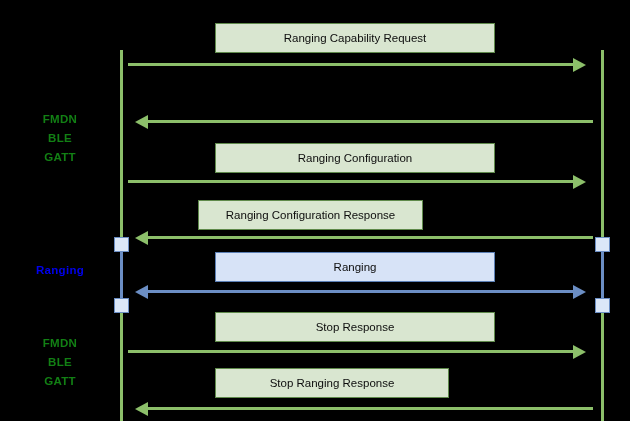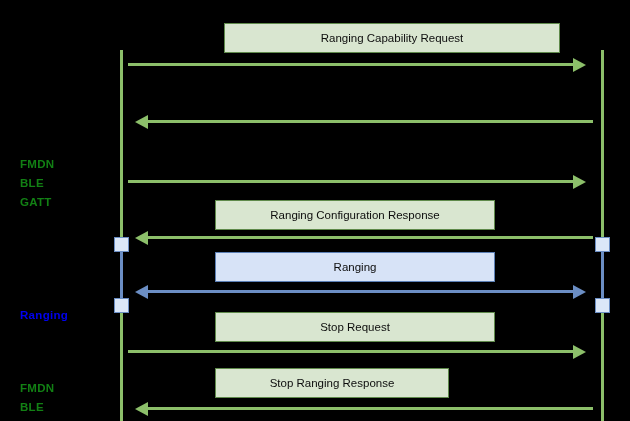--- a/index.html
+++ b/index.html
@@ -18,24 +18,23 @@
   .lifeline {
     position: absolute;
     width: 3px;
     background: #8cbf6a;
   }
   .phase-label {
     position: absolute;
     font-weight: bold;
     font-size: 11.5px;
     line-height: 19px;
-    text-align: left;
+    text-align: center;
     white-space: pre-line;
     letter-spacing: 0.3px;
-    margin-top: 45px;
   }
   .phase-label.green { color: #128014; }
   .phase-label.blue  { color: #0000ee; }
 
   .msg-box {
     position: absolute;
     box-sizing: border-box;
     border: 1px solid #5f8a4b;
     background: #d9e6d0;
     color: #0d0d0d;
@@ -105,40 +104,41 @@
   <div class="activation-node" style="left:595px; top:298px;"></div>
 
   <div class="phase-label green" style="left:20px; top:110px; width:80px;">FMDN
 BLE
 GATT</div>
   <div class="phase-label blue" style="left:20px; top:261px; width:80px;">Ranging</div>
   <div class="phase-label green" style="left:20px; top:334px; width:80px;">FMDN
 BLE
 GATT</div>
 
-  <div class="msg-box" style="left:215px; top:23px; width:336px;margin-left:9px;">Ranging Capability Request</div>
+  <div class="msg-box" style="left:215px; top:23px; width:280px;">Ranging Capability Request</div>
   <div class="arrow-line" style="left:128px; top:63px; width:445px;"></div>
   <div class="arrow-head right" style="left:573px; top:57.5px;"></div>
 
   <div class="arrow-line" style="left:148px; top:120px; width:445px;"></div>
   <div class="arrow-head left" style="left:135px; top:114.5px;"></div>
 
+  <div class="msg-box" style="left:215px; top:143px; width:280px;">Ranging Configuration</div>
   <div class="arrow-line" style="left:128px; top:180px; width:445px;"></div>
   <div class="arrow-head right" style="left:573px; top:174.5px;"></div>
 
-  <div class="msg-box" style="left:215px; top:200px; width:280px;">Ranging Configuration Response</div>
+  <div class="msg-box" style="left:198px; top:200px; width:225px;">Ranging Configuration Response</div>
   <div class="arrow-line" style="left:148px; top:236px; width:445px;"></div>
   <div class="arrow-head left" style="left:135px; top:230.5px;"></div>
 
   <div class="msg-box blue" style="left:215px; top:252px; width:280px;">Ranging</div>
   <div class="arrow-line blue" style="left:148px; top:290px; width:425px;"></div>
   <div class="arrow-head left blue" style="left:135px; top:284.5px;"></div>
   <div class="arrow-head right blue" style="left:573px; top:284.5px;"></div>
 
-  <div class="msg-box" style="left:215px; top:312px; width:280px;">Stop Request</div>
+  <div class="msg-box" style="left:215px; top:312px; width:280px;">Stop Response</div>
   <div class="arrow-line" style="left:128px; top:350px; width:445px;"></div>
   <div class="arrow-head right" style="left:573px; top:344.5px;"></div>
 
   <div class="msg-box" style="left:215px; top:368px; width:234px;">Stop Ranging Response</div>
   <div class="arrow-line" style="left:148px; top:407px; width:445px;"></div>
   <div class="arrow-head left" style="left:135px; top:401.5px;"></div>
 
 </div>
 
 </body></html>

